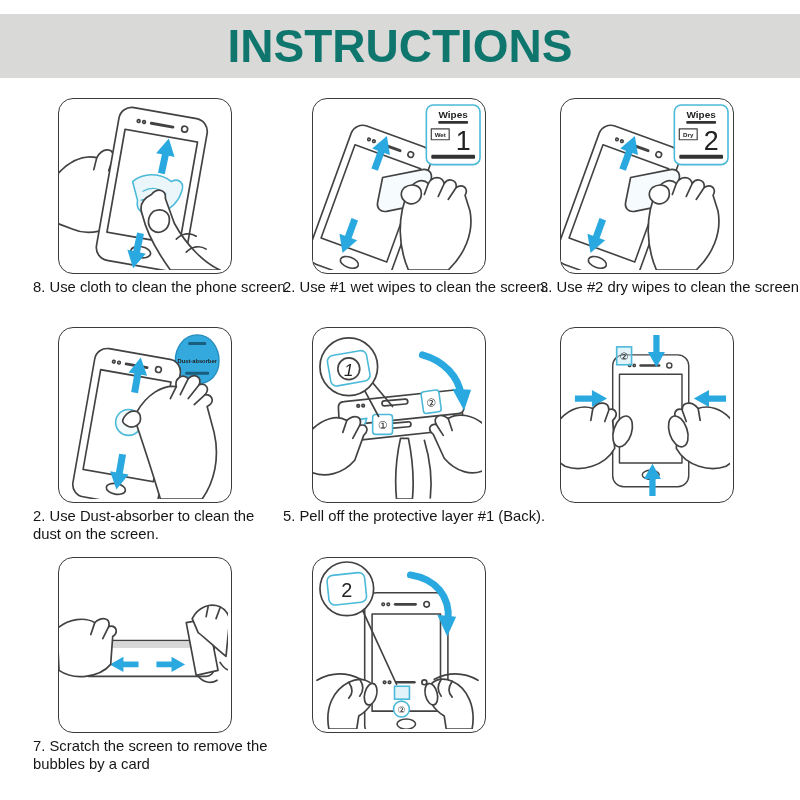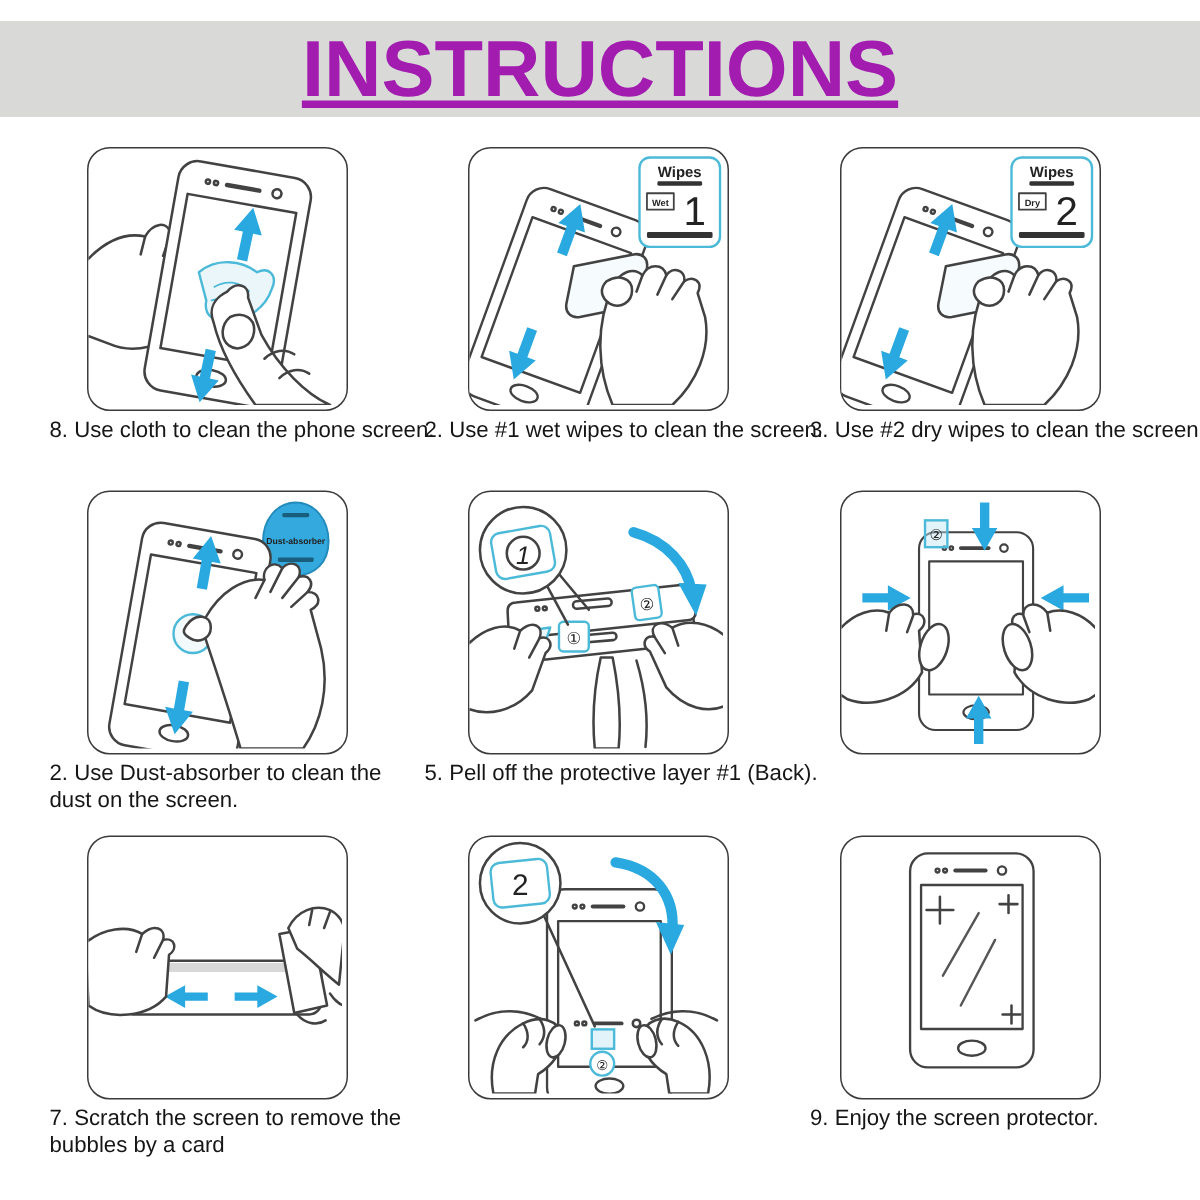--- a/index.html
+++ b/index.html
@@ -1,21 +1,21 @@
 <!DOCTYPE html>
 <html><head>
 <meta charset="utf-8">
 <style>
   html,body{margin:0;padding:0;background:#fff;}
   #page{position:relative;width:800px;height:800px;background:#fff;overflow:hidden;
         font-family:"Liberation Sans",sans-serif;}
   
   #banner{position:absolute;left:0;top:14px;width:800px;height:64px;background:#d9d9d8;
           display:flex;align-items:center;justify-content:center;}
-  #title{font-size:53px;font-weight:bold;color:#a21caf;letter-spacing:0px;text-decoration:underline;}
+  #title{font-size:46px;font-weight:bold;color:#0f766e;letter-spacing:0px;}
   
   .step{position:absolute;width:258px;height:230px;}
   .panel{position:absolute;top:0;width:172px;height:174px;border:1.6px solid #3b3b3b;
          border-radius:15px;background:#fff;}
   .caption{position:absolute;top:180px;left:0;width:258px;font-size:14.8px;line-height:1.25;
            color:#161616;white-space:pre;}
   
   .s{fill:none;stroke:#424242;stroke-width:1.7;stroke-linecap:round;stroke-linejoin:round;}
   .sf{fill:#ffffff;stroke:#424242;stroke-width:1.7;stroke-linecap:round;stroke-linejoin:round;}
   .teal{fill:none;stroke:#4bb9d8;stroke-width:1.6;stroke-linejoin:round;}
@@ -283,30 +283,14 @@
         </g>
         <g>
           <rect class="tealt" x="82" y="128" width="15" height="13"></rect>
           <circle class="teal" cx="89" cy="151" r="8" style="fill:#fff"></circle>
           <text x="89" y="155" font-size="9" text-anchor="middle">②</text>
         </g>
       </svg>
     </div>
   </div>
 
-  <div class="step" style="left:540px;top:557px">
-    <div class="panel" style="left:20px">
-      <svg viewBox="0 0 170 170" width="169" height="171">
-        <use href="#phone" transform="translate(46,10) scale(0.92)"></use>
-        <g>
-          <path d="M92,50 L68,92 M103,68 L80,112" fill="none" stroke="#555" stroke-width="1.6" stroke-linecap="round"></path>
-        </g>
-        <g>
-          <path class="s" d="M57,48 L75,48 M66,39 L66,57"></path>
-          <path class="s" d="M106,44 L118,44 M112,38 L112,50"></path>
-          <path class="s" d="M108,118 L120,118 M114,112 L114,124"></path>
-        </g>
-      </svg>
-    </div>
-    <div class="caption">9. Enjoy the screen protector.</div>
-  </div>
 
 </div>
 
 </body></html>

